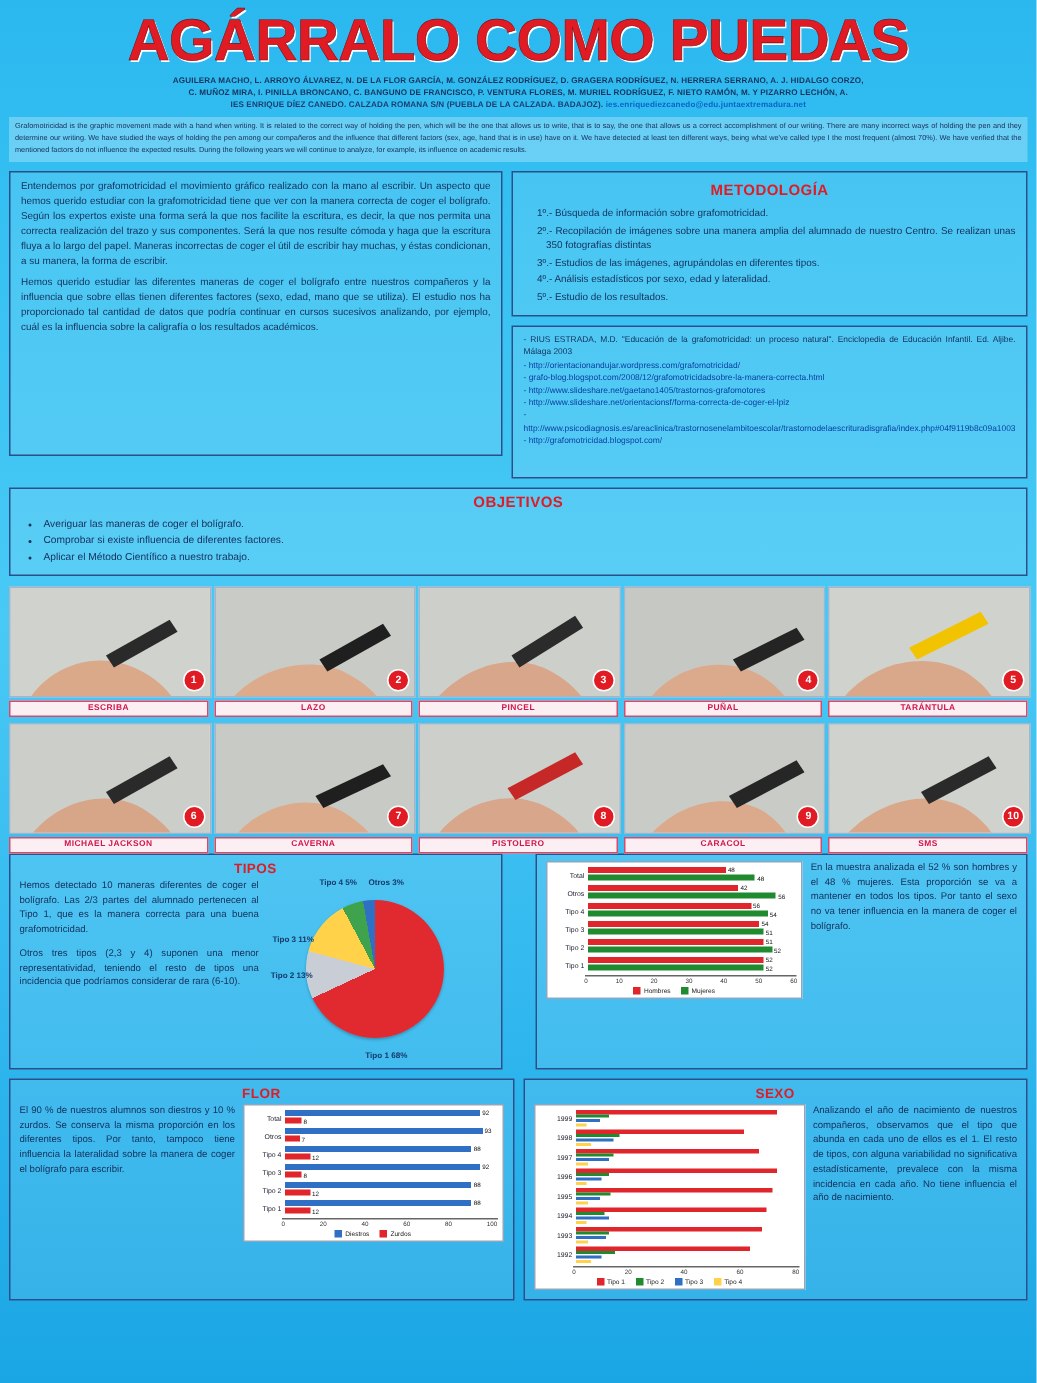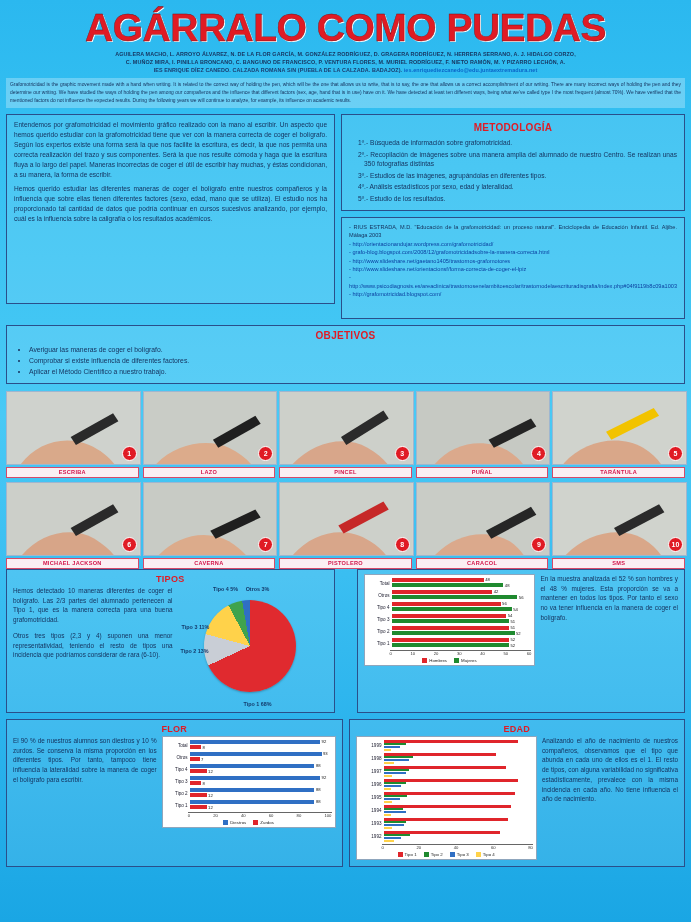--- a/index.html
+++ b/index.html
@@ -527,21 +527,21 @@
             <div class="legend">
               <span><span class="sw" style="background:#2f6fc4"></span><span>Diestros</span></span>
               <span><span class="sw" style="background:#e0252b"></span><span>Zurdos</span></span>
             </div>
           </div>
         </div>
       </div>
     </div>
 
     <div class="rbox">
-      <div class="h-red small">EDAD</div>
+      <div class="h-red small">SEXO</div>
       <div class="rbody">
         <div class="rchart" style="flex:1.2;">
           <div class="hb">
             <div class="rowline" style="height:12px">
               <div class="cat">1999</div>
               <div class="bars" style="height:12px">
                 <div style="position:absolute;top:0.5px;height:2.3px;background:#e0252b;width:90%"></div>
                 <div style="position:absolute;top:3.2px;height:2.3px;background:#1f8a2f;width:15%"></div>
                 <div style="position:absolute;top:5.9px;height:2.3px;background:#2f6fc4;width:11%"></div>
                 <div style="position:absolute;top:8.6px;height:2.3px;background:#ffd24a;width:5%"></div>

